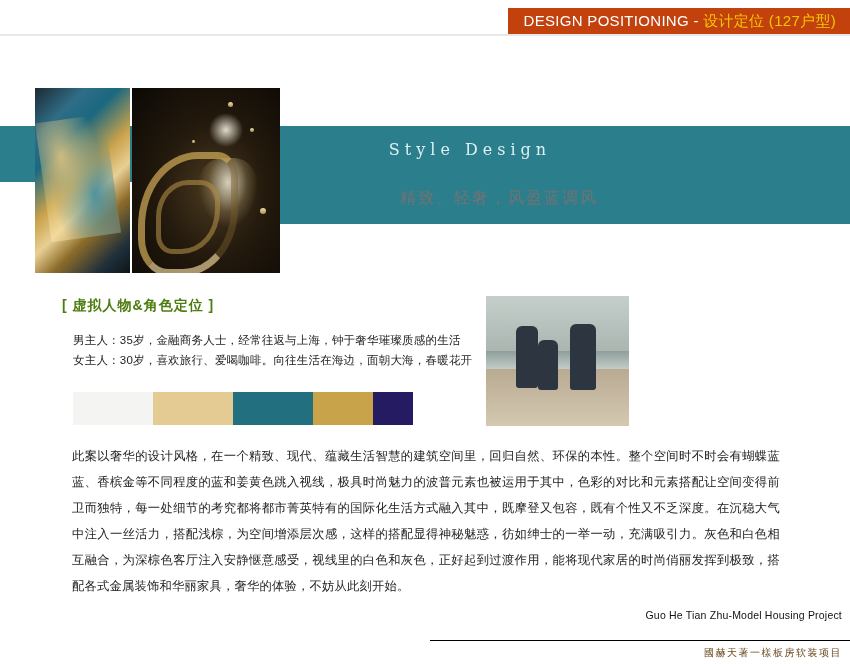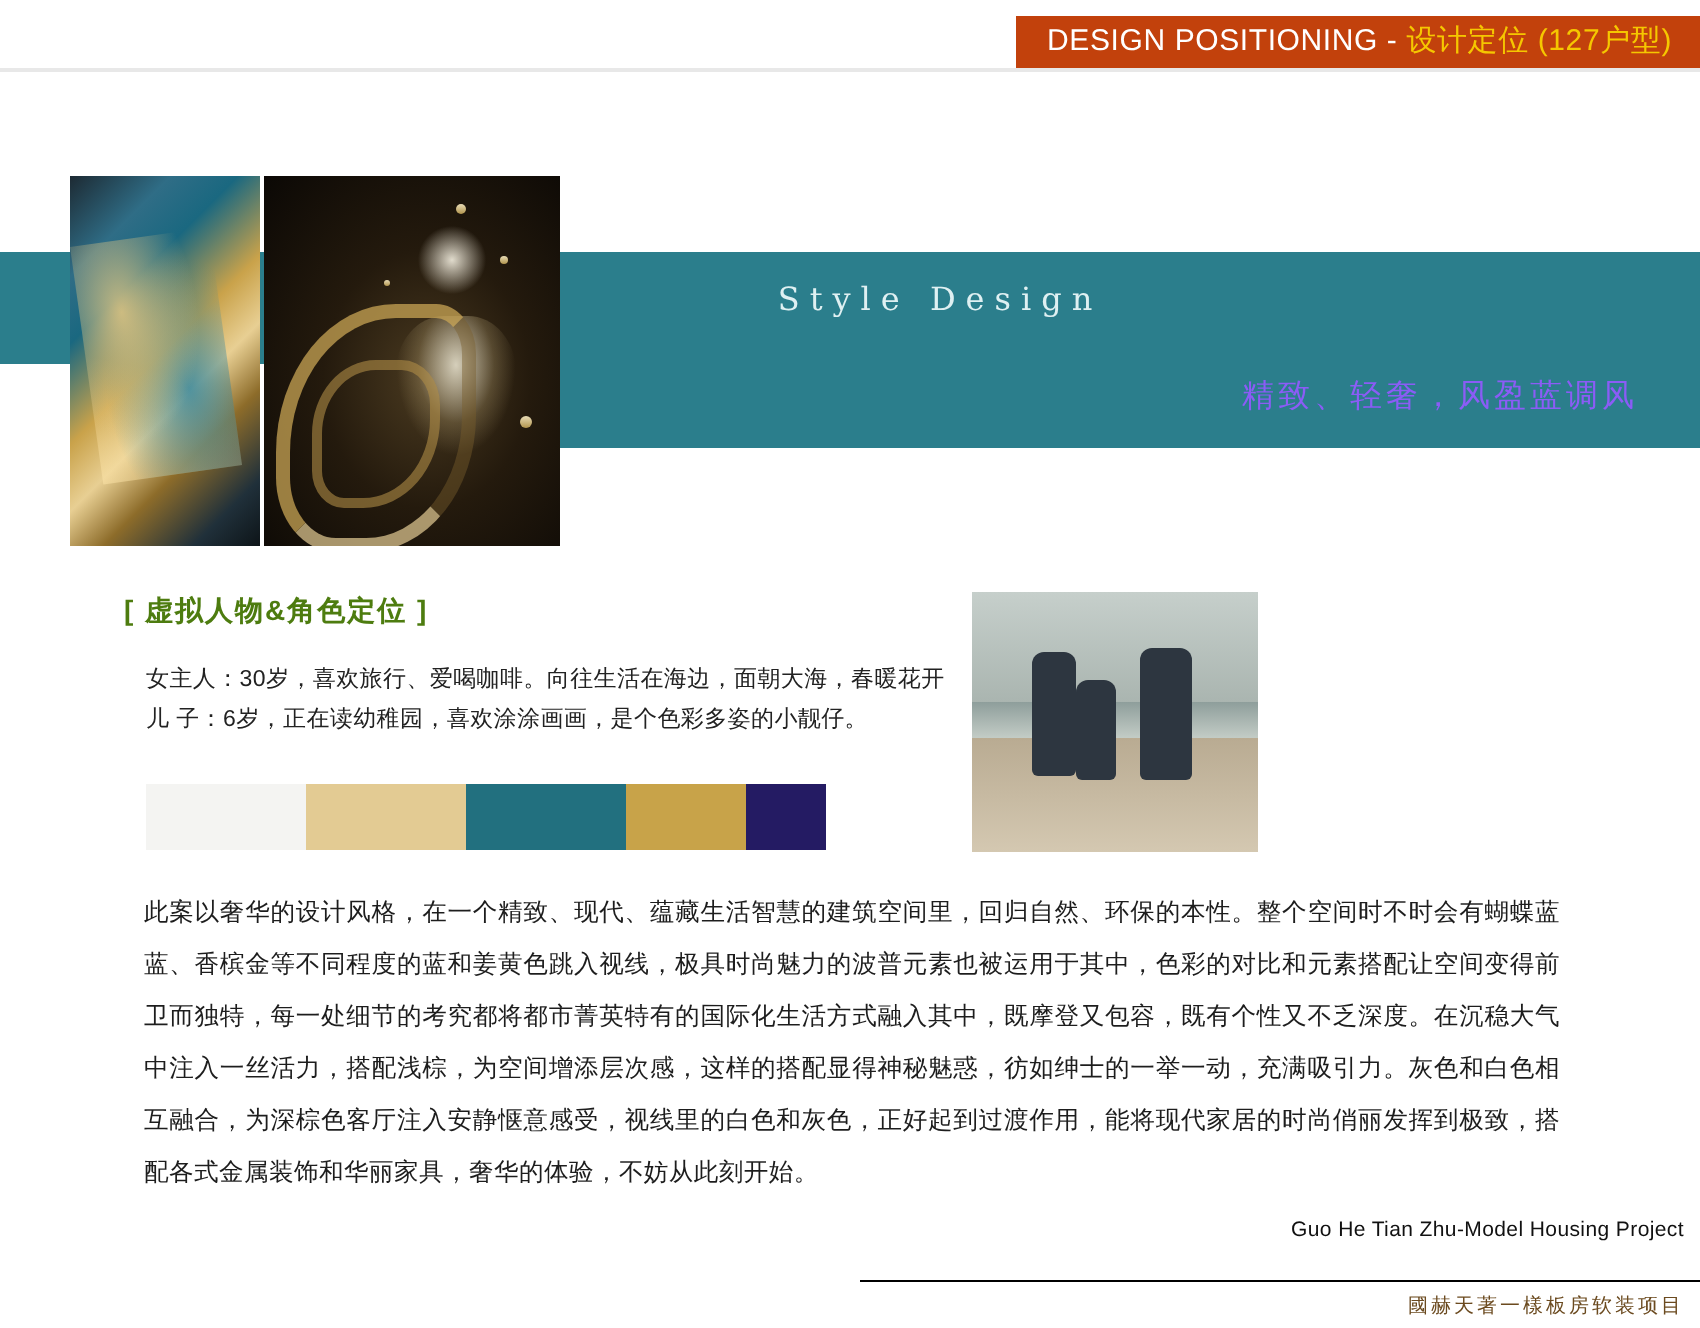--- a/index.html
+++ b/index.html
@@ -80,25 +80,25 @@
     top: 140px;
     width: 340px;
     text-align: center;
     color: #dff0f2;
     font-family: "DejaVu Serif", serif;
     font-size: 16px;
     letter-spacing: 5px;
   }
   .style-sub {
     position: absolute;
-    left: 419px;
+    left: 400px;
     top: 188px;
     width: 400px;
-    text-align: right;
-    color: #8b5cf6;
+    text-align: left;
+    color: #737373;
     font-size: 16px;
     letter-spacing: 2px;
   }
 
   
   .collage {
     position: absolute;
     left: 35px;
     top: 88px;
     width: 245px;
@@ -312,22 +312,22 @@
     <div class="sparkle" style="left:96px;top:14px;width:5px;height:5px;"></div>
     <div class="sparkle" style="left:118px;top:40px;width:4px;height:4px;"></div>
     <div class="sparkle" style="left:60px;top:52px;width:3px;height:3px;"></div>
     <div class="sparkle" style="left:128px;top:120px;width:6px;height:6px;"></div>
   </div>
 </div>
 
 <div class="section-title">[ 虚拟人物&amp;角色定位 ]</div>
 
 <div class="persona">
+  <div class="persona-row">男主人：35岁，金融商务人士，经常往返与上海，钟于奢华璀璨质感的生活</div>
   <div class="persona-row">女主人：30岁，喜欢旅行、爱喝咖啡。向往生活在海边，面朝大海，春暖花开</div>
-  <div class="persona-row">儿    子：6岁，正在读幼稚园，喜欢涂涂画画，是个色彩多姿的小靓仔。</div>
 </div>
 
 <div class="swatches">
   <div class="swatch" style="width:80px;background:#f4f4f2;"></div>
   <div class="swatch" style="width:80px;background:#e3cb93;"></div>
   <div class="swatch" style="width:80px;background:#22707f;"></div>
   <div class="swatch" style="width:60px;background:#c8a349;"></div>
   <div class="swatch" style="width:40px;background:#241b63;"></div>
 </div>
 

